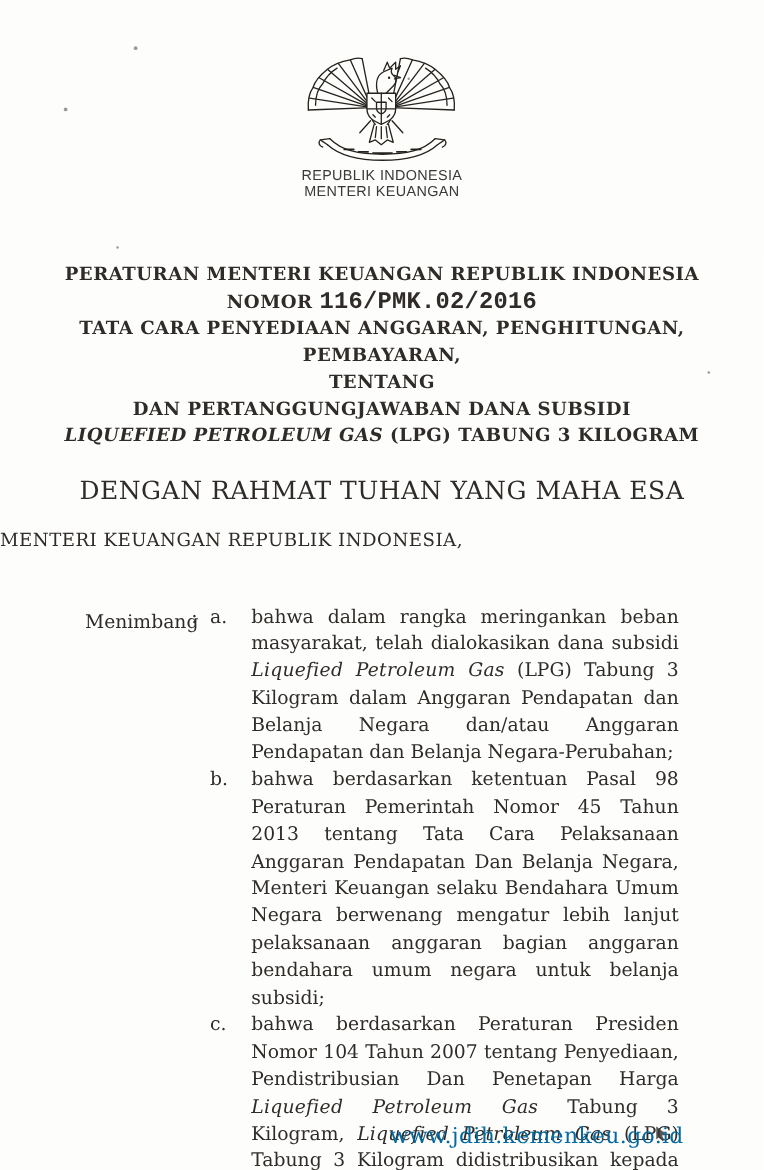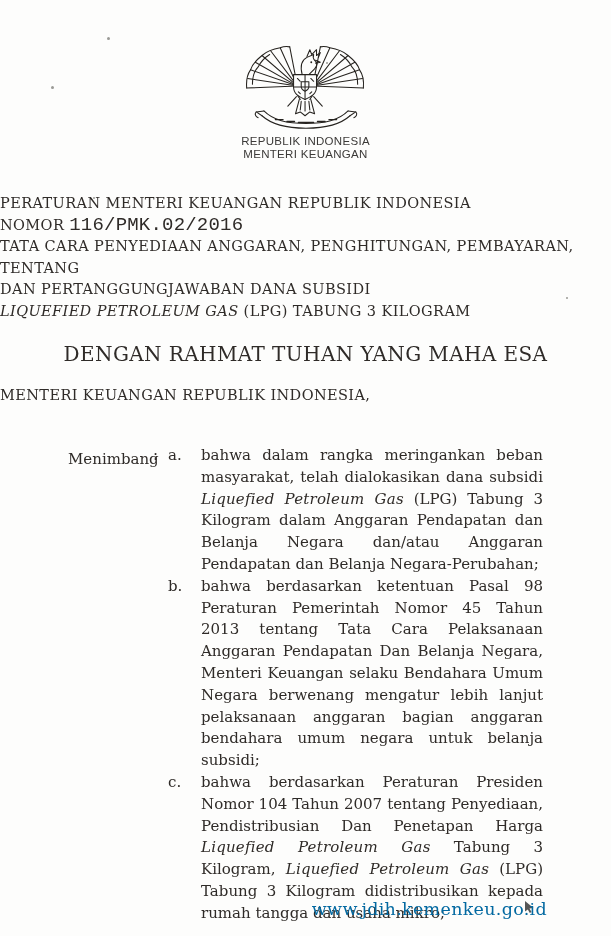--- a/index.html
+++ b/index.html
@@ -19,22 +19,22 @@
     font-family:"Liberation Sans","DejaVu Sans",sans-serif;
     font-size:11.5px;line-height:13px;letter-spacing:.3px;
     color:#3c3a38;margin-top:3px;
   }
   .salinan{
     text-align:center;font-weight:bold;font-size:14.5px;
     letter-spacing:1.2px;margin-top:6px;color:#2a2724;
   }
   
   .title-block{
-    text-align:left;margin-top:32px;
-    font-size:14.5px;line-height:21.5px;letter-spacing:.4px;
+    text-align:center;margin-top:48px;
+    font-size:14.5px;line-height:21.5px;letter-spacing:.4px;font-weight:bold;
   }
   .nomor-value{
     font-family:"Liberation Mono","DejaVu Sans Mono",monospace;
     font-size:19px;letter-spacing:.2px;
   }
   .invocation{text-align:center;font-size:20px;letter-spacing:.4px;margin-top:20px;}
   .authority{text-align:left;font-size:14.5px;letter-spacing:.4px;margin-top:21px;}
   
   .consider{
     position:relative;

